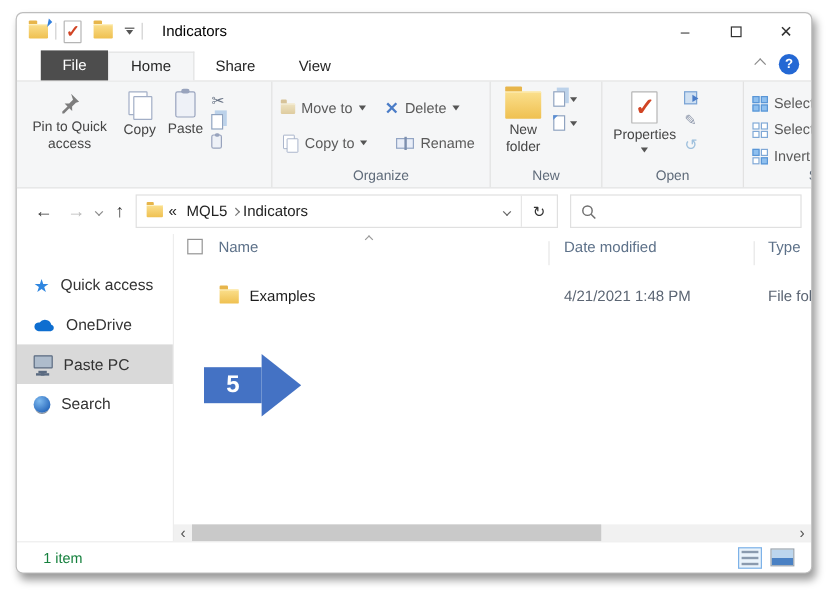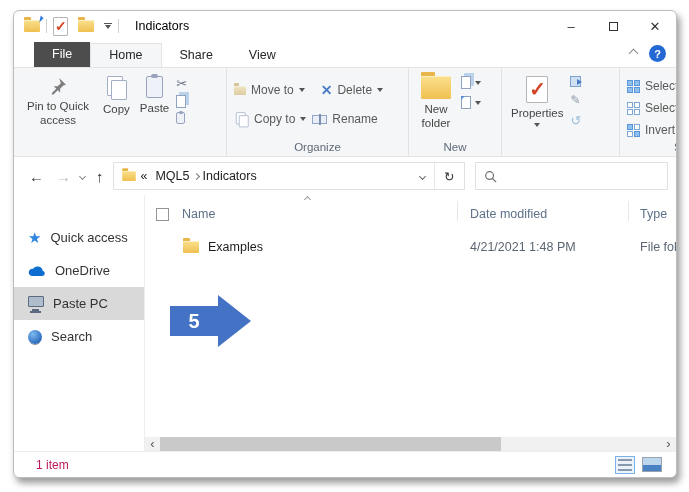--- a/index.html
+++ b/index.html
@@ -118,26 +118,26 @@
   .side-item { height:33px; display:flex; align-items:center; gap:9px; padding-left:14px; font-size:13px; color:#333; }
   .side-item.selected { background:#d9d9d9; }
   .star { color:#2f86e0; font-size:15px; }
   .monitor { position:relative; display:inline-block; width:16px; height:11px; background:#aebccc;
              border:1.5px solid #5a6a80; border-radius:1px; margin-bottom:4px; }
   .monitor::after { content:""; position:absolute; left:3px; bottom:-5px; width:7px; height:2px; background:#5a6a80; box-shadow:-2px 2px 0 0 #5a6a80, 2px 2px 0 0 #5a6a80; }
   .netglobe { display:inline-block; width:14px; height:14px; border-radius:50%;
               background:radial-gradient(circle at 35% 30%, #7db9ef, #2f6fc0 70%, #1d4f92); box-shadow:0 2px 0 -1px #88919c; }
 
   .listarea { flex:1; position:relative; overflow:hidden; }
-  .list-header { position:absolute; left:0; top:4px; right:0; height:22px; display:flex; align-items:flex-end;
+  .list-header { position:absolute; left:0; top:4px; right:0; height:22px; display:flex; align-items:flex-start;
                  color:#5d7189; font-size:12.5px; }
   .cb { width:13px; height:13px; border:1px solid #949494; background:#fff; margin-left:11px; }
   .col-name { margin-left:13px; }
   .hdr-sep { position:absolute; top:2px; width:1px; height:20px; background:#e7e7e7; }
-  .col-date { position:absolute; left:325px;margin-top:20px; }
+  .col-date { position:absolute; left:325px; }
   .col-type { position:absolute; left:495px; }
   .sort-up { position:absolute; left:160px; top:-2px; }
   .file-row { position:absolute; left:0; top:40px; right:0; height:24px; display:flex; align-items:center; font-size:12.5px; }
   .file-row .fname { margin-left:9px; color:#1d1d1d; }
   .file-row .fdate { position:absolute; left:325px; color:#5b6573; }
   .file-row .ftype { position:absolute; left:495px; color:#5b6573; white-space:nowrap; }
   .file-row .folder { margin-left:38px; }
 
   
   .annot { position:absolute; left:25px; top:100px; width:81px; height:52px; }
@@ -148,21 +148,21 @@
 
   
   .hscroll { position:absolute; left:0; right:0; bottom:0; height:14px; background:#f1f1f1;
              display:flex; align-items:center; }
   .hs-arrow { width:15px; text-align:center; color:#555; font-size:13px; line-height:14px; }
   .hs-track { flex:1; height:100%; position:relative; }
   .hs-thumb { position:absolute; left:0; top:0; height:100%; width:68%; background:#c9c9c9; }
 
   
   .statusbar { height:26px; border-top:1px solid #ededed; display:flex; align-items:center;
-               padding:0 14px 0 22px; font-size:12px; color:#be185d; flex:0 0 auto; }
+               padding:0 14px 0 22px; font-size:12px; color:#15803d; flex:0 0 auto; }
   .status-right { margin-left:auto; display:flex; align-items:center; gap:7px; }
   .view-details { width:20px; height:18px; border:1.5px solid #7db2e8; background:#eaf3fb; padding:2px 2px; display:flex; flex-direction:column; justify-content:space-between; }
   .view-details i { display:block; height:2px; background:#8a9aae; }
   .view-thumbs { width:20px; height:15px; border:1px solid #9aa4ae; background:linear-gradient(#bcd6ee 55%, #4a81c4 55%); }
 </style>
 </head>
 <body>
 
 <div class="stage">
   <div class="window">
@@ -231,21 +231,21 @@
               <span class="folder mini" style="filter:grayscale(.5) opacity(.8)"></span>
               <span>Move to</span>
               <span class="caret"></span>
             </span>
             <span class="smallbtn">
               <span class="xdel">✕</span>
               <span>Delete</span>
               <span class="caret"></span>
             </span>
           </div>
-          <div style="display:flex; gap:0;">
+          <div style="display:flex; gap:18px;">
             <span class="smallbtn">
               <span class="pages" style="transform:scale(.75)"></span>
               <span>Copy to</span>
               <span class="caret"></span>
             </span>
             <span class="smallbtn">
               <span class="rename-ic"></span>
               <span>Rename</span>
             </span>
           </div>
@@ -279,20 +279,21 @@
             <span class="checkdoc big"></span>
             <span class="lbl">Properties</span>
             <span class="caret"></span>
           </div>
           <div class="smallstack" style="gap:6px;">
             <span class="opensq"></span>
             <span class="penc">✎</span>
             <span class="histo">↺</span>
           </div>
         </div>
+        <div class="rgroup-label">Open</div>
       </div>
 
       <div class="rgroup" style="flex:0 0 140px; border-right:none">
         <div class="rgroup-content" style="flex-direction:column; gap:4px; padding-top:5px;">
           <span class="smallbtn">
             <span class="grid4 all">
                 <span></span>
                 <span></span>
                 <span></span>
                 <span></span>

